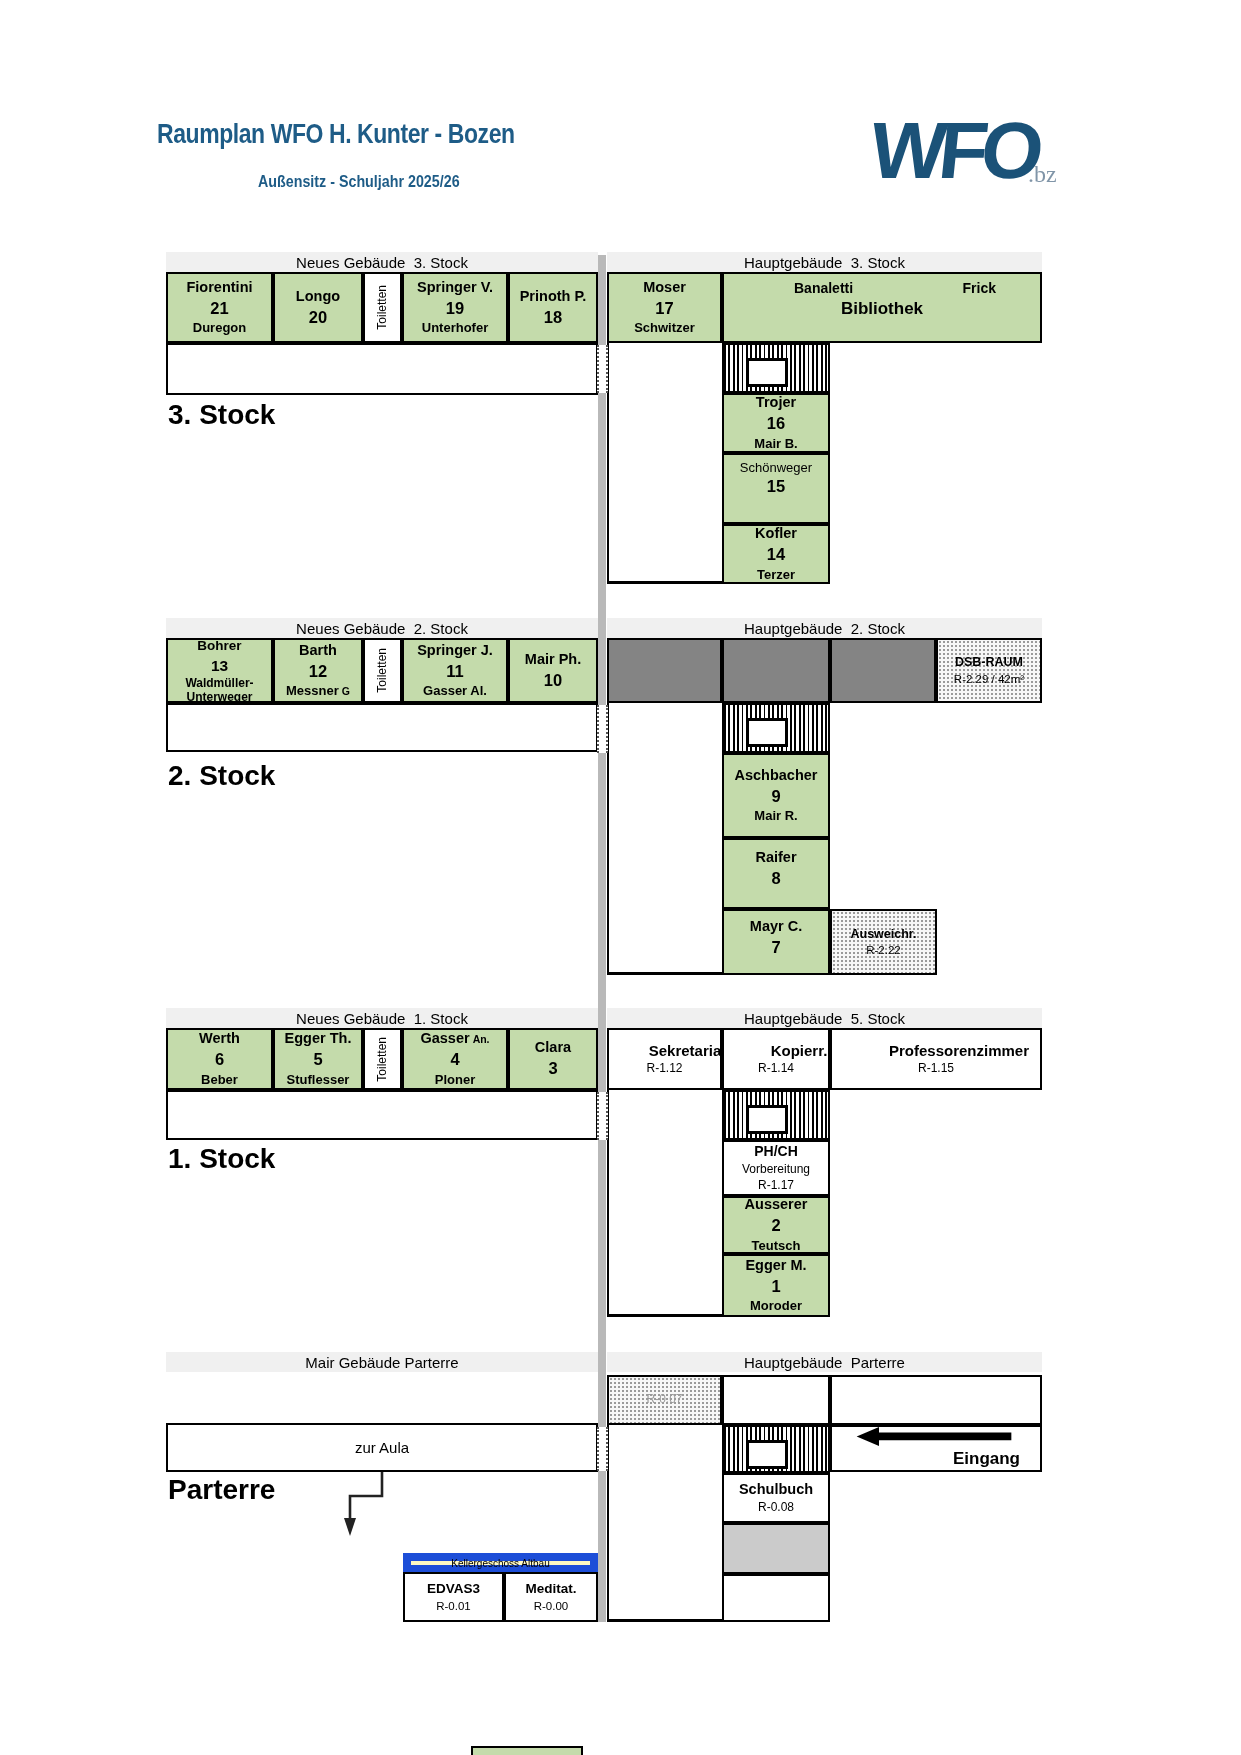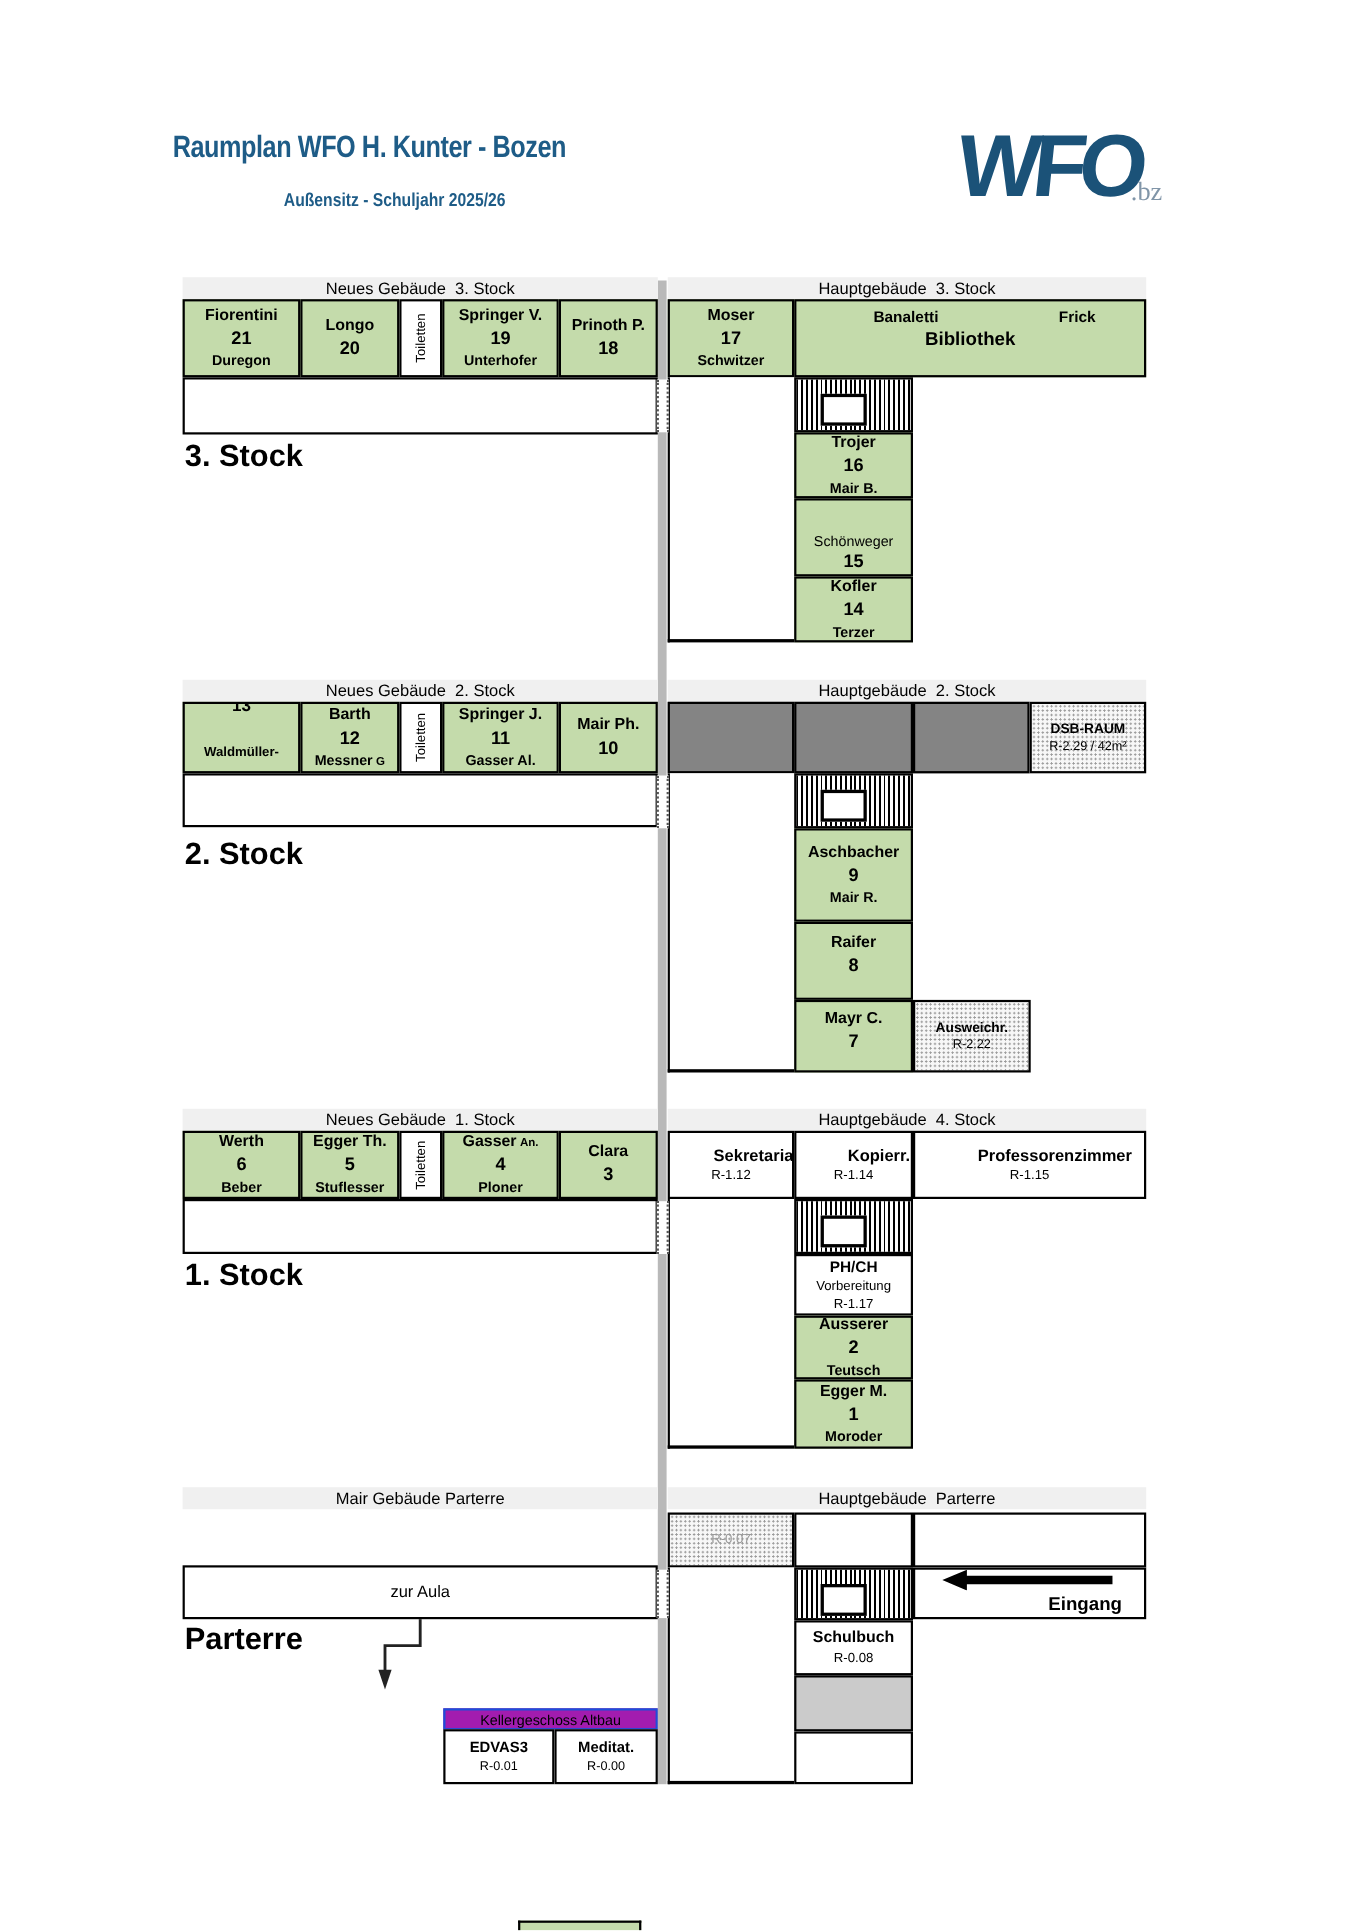--- a/index.html
+++ b/index.html
@@ -11,21 +11,21 @@
   .subtitle{position:absolute;left:258px;top:172px;font-size:17px;font-weight:bold;color:#1e5c87;
          transform:scaleX(0.84);transform-origin:left top;white-space:pre;}
   .hdr{position:absolute;box-sizing:border-box;height:20px;background:#f0f0f0;display:flex;
        align-items:center;justify-content:center;font-size:15px;white-space:pre;}
   .cell{position:absolute;box-sizing:border-box;border:2.5px solid #000;background:#c4dbab;
         display:flex;flex-direction:column;align-items:center;justify-content:center;
         text-align:center;font-weight:bold;line-height:1.3;overflow:hidden;gap:1px;}
   .cell .t{font-size:14.5px;}
   .cell .n{font-size:16.5px;}
   .cell .b{font-size:13px;}
-  .cell .b2{font-size:12px;line-height:1.1;margin-top:24px;}
+  .cell .b2{font-size:12px;line-height:1.1;}
   .small{font-size:10.5px;margin-left:3px;}
   .white{background:#fff;}
   .greydark{background:#848484;}
   .greycell{background:#cbcbcb;}
   .dotbg{background-color:#f7f7f7;
          background-image:radial-gradient(#9a9a9a 0.9px, transparent 0.9px);background-size:4px 4px;}
   .codecell .name{font-size:15px;font-weight:bold;margin-left:46px;}
   .codecell .code{font-size:12px;font-weight:normal;}
   .dotcell .name{font-size:12.5px;font-weight:bold;}
   .dotcell .code{font-size:11.5px;font-weight:normal;}
@@ -39,22 +39,22 @@
   .vbar{position:absolute;left:598px;top:255px;width:8px;height:1367px;background:#b9b9b9;z-index:1;}
   .doorway{position:absolute;left:597px;width:11px;background:#fff;box-sizing:border-box;
            border-left:2px dotted #555;border-right:2px dotted #555;z-index:3;}
   .cell,.corridor,.corrbox,.stairs,.hdr{z-index:2;}
   .vtext{writing-mode:vertical-rl;transform:rotate(180deg);font-size:12px;font-weight:normal;}
   .bibnames{display:flex;width:100%;justify-content:space-between;box-sizing:border-box;
             padding:2px 44px 0 70px;font-size:14px;gap:17px;}
   .bibname{font-size:17px;}
   .mensa-box{display:flex;align-items:center;padding-left:40px;font-size:15px;font-weight:normal;}
   .aula-box{display:flex;align-items:center;justify-content:center;font-size:15px;font-weight:normal;}
-  .kellerhdr{position:absolute;box-sizing:border-box;background:#a21caf;border:2px solid #1d4ed8;
-             display:flex;align-items:center;justify-content:center;font-size:13px;}
+  .kellerhdr{position:absolute;box-sizing:border-box;background:#fef9c3;border:8px solid #1d4ed8;
+             display:flex;align-items:center;justify-content:center;font-size:10px;}
   .eingang-box{display:flex;flex-direction:column;align-items:flex-end;justify-content:center;
                padding-right:14px;gap:2px;}
   .eingang-box .lbl{font-size:17px;font-weight:bold;margin-right:6px;}
   .r007{font-size:12px;font-weight:normal;color:#9a9a9a;}
 </style>
 </head>
 <body>
 
 <div class="page">
 
@@ -189,21 +189,21 @@
   <div class="cell" style="left:722px;top:909px;width:108px;height:66px;justify-content:flex-start;padding-top:6px">
     <div class="t">Mayr C.</div>
     <div class="n">7</div>
   </div>
   <div class="cell dotbg dotcell" style="left:830px;top:909px;width:107px;height:66px">
     <div class="name">Ausweichr.</div>
     <div class="code">R-2.22</div>
   </div>
 
   <div class="hdr" style="left:166px;top:1008px;width:432px">Neues Gebäude  1. Stock</div>
-  <div class="hdr" style="left:607px;top:1008px;width:435px">Hauptgebäude  4. Stock</div>
+  <div class="hdr" style="left:607px;top:1008px;width:435px">Hauptgebäude  5. Stock</div>
 
   <div class="cell" style="left:166px;top:1028px;width:107px;height:62px">
     <div class="t">Werth</div>
     <div class="n">6</div>
     <div class="b">Beber</div>
   </div>
   <div class="cell" style="left:273px;top:1028px;width:90px;height:62px">
     <div class="t">Egger Th.</div>
     <div class="n">5</div>
     <div class="b">Stuflesser</div>

